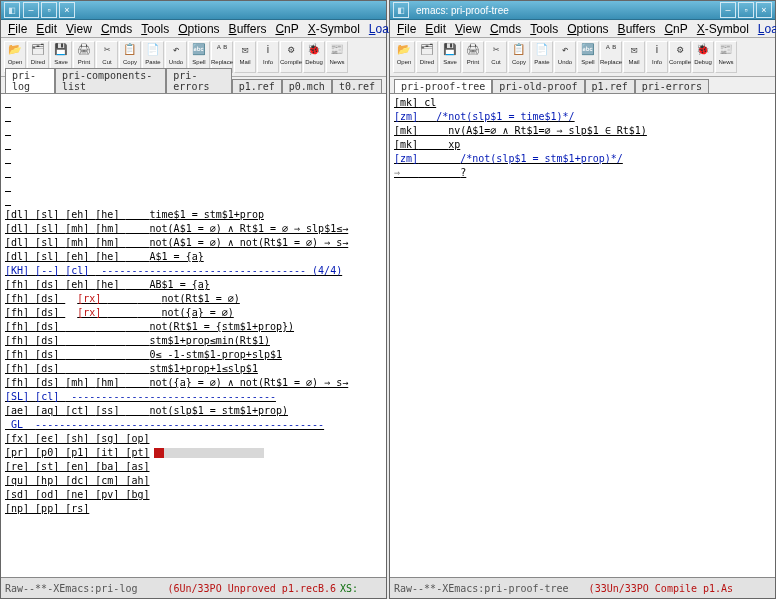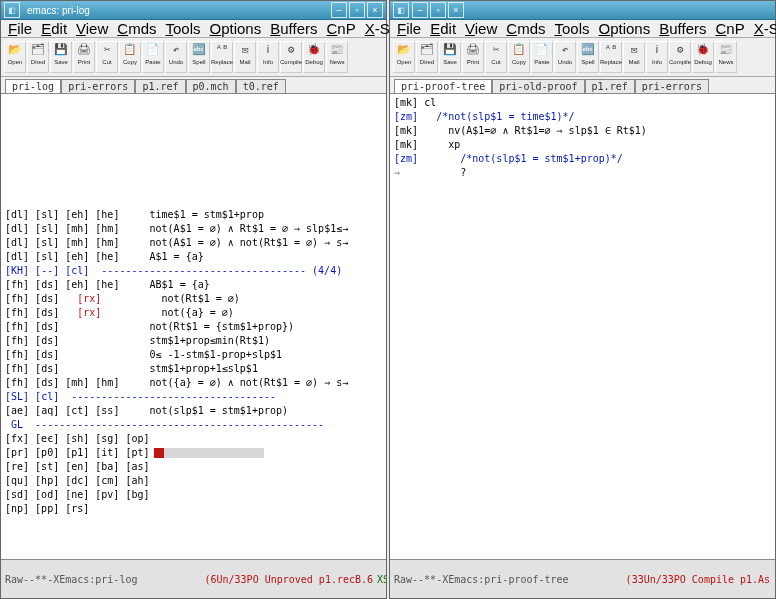--- a/index.html
+++ b/index.html
@@ -7,58 +7,57 @@
   .win{display:flex;flex-direction:column;flex:1;min-width:0;border:1px solid #666;background:#fff;}
   .win + .win{margin-left:2px;}
   
   .tb{height:18px;display:flex;align-items:center;font-family:sans-serif;font-size:10px;color:#fff;
       background:linear-gradient(#6fbcdc,#3a8fb5);border-bottom:1px solid #2a6f8e;}
   .tb .sys{width:14px;height:14px;margin:0 3px;border:1px solid #cfe8f4;display:flex;align-items:center;justify-content:center;font-size:8px;color:#cfe8f4;}
   .tb .title{flex:1;padding-left:4px;white-space:nowrap;overflow:hidden;text-overflow:ellipsis;}
   .tb .wbtn{width:14px;height:14px;margin-right:2px;border:1px solid #cfe8f4;display:flex;align-items:center;justify-content:center;font-size:9px;color:#fff;cursor:default;}
   .tb .wbtn:last-child{margin-right:3px;}
   
-  .mb{height:17px;display:flex;align-items:center;padding:0 4px;gap:3px;background:#efefef;border-bottom:1px solid #aaa;font-family:sans-serif;font-size:15px;}
+  .mb{height:17px;display:flex;align-items:center;padding:0 4px;gap:3px;background:#efefef;border-bottom:1px solid #aaa;font-family:sans-serif;font-size:12px;}
   .mb span{padding:1px 3px;cursor:default;white-space:nowrap;}
   .mb span u{text-decoration:underline;}
   .mb span.ac{color:#0020aa;}
   
   .tbar{height:34px;display:flex;align-items:center;padding:2px 3px;gap:0;background:#efefef;border-bottom:1px solid #aaa;}
   .tbtn{width:20px;height:30px;display:flex;flex-direction:column;align-items:center;justify-content:flex-start;
         border:1px solid #ccc;border-top-color:#fff;border-left-color:#fff;background:#efefef;margin-right:1px;cursor:default;}
   .tbtn .ic{font-size:11px;line-height:16px;height:16px;display:flex;align-items:center;justify-content:center;color:#444;}
   .tbtn .lb{font-family:sans-serif;font-size:6px;color:#222;line-height:8px;}
   
   .tabs{height:16px;display:flex;align-items:flex-end;padding:0 4px;gap:0;border-bottom:1px solid #888;background:#efefef;}
   .tab{padding:1px 6px;border:1px solid #888;border-bottom:none;background:#e8e8e8;font-size:10px;color:#333;margin-right:0;cursor:default;}
   .tab.cur{background:#fff;}
   
-  .buf{flex:1;overflow:hidden;position:relative;padding:2px 4px;background:#fff;white-space:pre;line-height:14px;font-size:10px;}
+  .buf{flex:1;overflow:hidden;position:relative;padding:2px 4px;background:#fff;white-space:pre;line-height:14px;font-size:10px;text-decoration:underline;}
   .buf .ln{white-space:pre;}
   .tok-blue{color:#0018b5;}
   .tok-red{color:#c01414;margin-left:12px;}
   .tok-dim{color:#777;}
   .buf .bar{display:inline-block;vertical-align:middle;width:110px;height:10px;background:#d8d8d8;margin-left:4px;position:relative;}
   .buf .bar .fill{display:block;height:100%;background:#c01414;width:10px;}
   
-  .sl{height:14px;display:flex;align-items:center;padding:12px 4px;background:#e2e2e2;border-top:1px solid #888;font-size:10px;color:#555;white-space:nowrap;overflow:hidden;}
-  .sl .r{color:#b81212;margin-left:37px;}
+  .sl{height:14px;display:flex;align-items:center;padding:3px 4px;background:#e2e2e2;border-top:1px solid #888;font-size:10px;color:#555;white-space:nowrap;overflow:hidden;}
+  .sl .r{color:#b81212;}
   .sl .g{color:#107010;}
   .sl .sp{flex:0 0 auto;}
 </style>
 </head>
 <body>
 
 <div class="desk">
 
   <div class="win">
 
     <div class="tb">
       <span class="sys">◧</span>
-      <span class="title">emacs: pri-log</span>
       <span class="wbtn">–</span>
       <span class="wbtn">▫</span>
       <span class="wbtn">×</span>
     </div>
 
     <div class="mb" id="menu-l">
         <span><u>F</u>ile</span>
         <span><u>E</u>dit</span>
         <span><u>V</u>iew</span>
         <span><u>C</u>mds</span>
@@ -127,39 +126,41 @@
           <div class="ic">🐞</div>
           <div class="lb">Debug</div>
         </div>
         <div class="tbtn">
           <div class="ic">📰</div>
           <div class="lb">News</div>
         </div>
       </div>
     <div class="tabs" id="tabs-l">
         <span class="tab cur">pri-log</span>
+        <span class="tab">pri-components-list</span>
         <span class="tab">pri-errors</span>
         <span class="tab">p1.ref</span>
         <span class="tab">p0.mch</span>
         <span class="tab">t0.ref</span>
       </div>
     <div class="buf" id="buf-l"><div class="ln"> </div><div class="ln"> </div><div class="ln"> </div><div class="ln"> </div><div class="ln"> </div><div class="ln"> </div><div class="ln"> </div><div class="ln"> </div><div class="ln"><span>[dl] </span><span>[sl] </span><span>[eh] </span><span>[he] </span><span>    </span><span>time$1 = stm$1+prop</span></div><div class="ln"><span>[dl] </span><span>[sl] </span><span>[mh] </span><span>[hm] </span><span>    </span><span>not(A$1 = ∅) ∧ Rt$1 = ∅ ⇒ slp$1≤→</span></div><div class="ln"><span>[dl] </span><span>[sl] </span><span>[mh] </span><span>[hm] </span><span>    </span><span>not(A$1 = ∅) ∧ not(Rt$1 = ∅) ⇒ s→</span></div><div class="ln"><span>[dl] </span><span>[sl] </span><span>[eh] </span><span>[he] </span><span>    </span><span>A$1 = {a}</span></div><div class="ln"><span class="tok-blue">[KH] </span><span class="tok-blue">[--] </span><span class="tok-blue">[cl] </span><span class="tok-blue"> ----------------------------------</span><span class="tok-blue"> (4/4)</span></div><div class="ln"><span>[fh] </span><span>[ds] </span><span>[eh] </span><span>[he] </span><span>    </span><span>AB$1 = {a}</span></div><div class="ln"><span>[fh] </span><span>[ds] </span><span class="tok-red">[rx] </span><span>     </span><span>    </span><span>not(Rt$1 = ∅)</span></div><div class="ln"><span>[fh] </span><span>[ds] </span><span class="tok-red">[rx] </span><span>     </span><span>    </span><span>not({a} = ∅)</span></div><div class="ln"><span>[fh] </span><span>[ds] </span><span>     </span><span>     </span><span>    </span><span>not(Rt$1 = {stm$1+prop})</span></div><div class="ln"><span>[fh] </span><span>[ds] </span><span>     </span><span>     </span><span>    </span><span>stm$1+prop≤min(Rt$1)</span></div><div class="ln"><span>[fh] </span><span>[ds] </span><span>     </span><span>     </span><span>    </span><span>0≤ -1-stm$1-prop+slp$1</span></div><div class="ln"><span>[fh] </span><span>[ds] </span><span>     </span><span>     </span><span>    </span><span>stm$1+prop+1≤slp$1</span></div><div class="ln"><span>[fh] </span><span>[ds] </span><span>[mh] </span><span>[hm] </span><span>    </span><span>not({a} = ∅) ∧ not(Rt$1 = ∅) ⇒ s→</span></div><div class="ln"><span class="tok-blue">[SL] </span><span class="tok-blue">[cl] </span><span class="tok-blue"> ----------------------------------</span></div><div class="ln"><span>[ae] </span><span>[aq] </span><span>[ct] </span><span>[ss] </span><span>    </span><span>not(slp$1 = stm$1+prop)</span></div><div class="ln"><span class="tok-blue"> GL  </span><span class="tok-blue">------------------------------------------------</span></div><div class="ln">[fx] [eє] [sh] [sg] [op]</div><div class="ln">[pr] [p0] [p1] [it] [pt]<span class="bar"><span class="fill"></span></span></div><div class="ln">[re] [st] [en] [ba] [as]</div><div class="ln">[qu] [hp] [dc] [cm] [ah]</div><div class="ln">[sd] [od] [ne] [pv] [bg]</div><div class="ln">[np] [pp] [rs]</div></div>
 
     <div class="sl">
       <span class="sp">Raw--**-XEmacs: </span>
       <span class="sp" style="margin-right:30px;">pri-log</span>
       <span class="sp r">(6Un/33PO Unproved p1.recB.6</span>
       <span class="sp g" style="margin-left:4px;">XS:</span>
     </div>
   </div>
 
   <div class="win">
 
     <div class="tb">
       <span class="sys">◧</span>
+      <span class="title">emacs: pri-proof-tree</span>
       <span class="wbtn">–</span>
       <span class="wbtn">▫</span>
       <span class="wbtn">×</span>
     </div>
 
     <div class="mb" id="menu-r">
         <span><u>F</u>ile</span>
         <span><u>E</u>dit</span>
         <span><u>V</u>iew</span>
         <span><u>C</u>mds</span>

